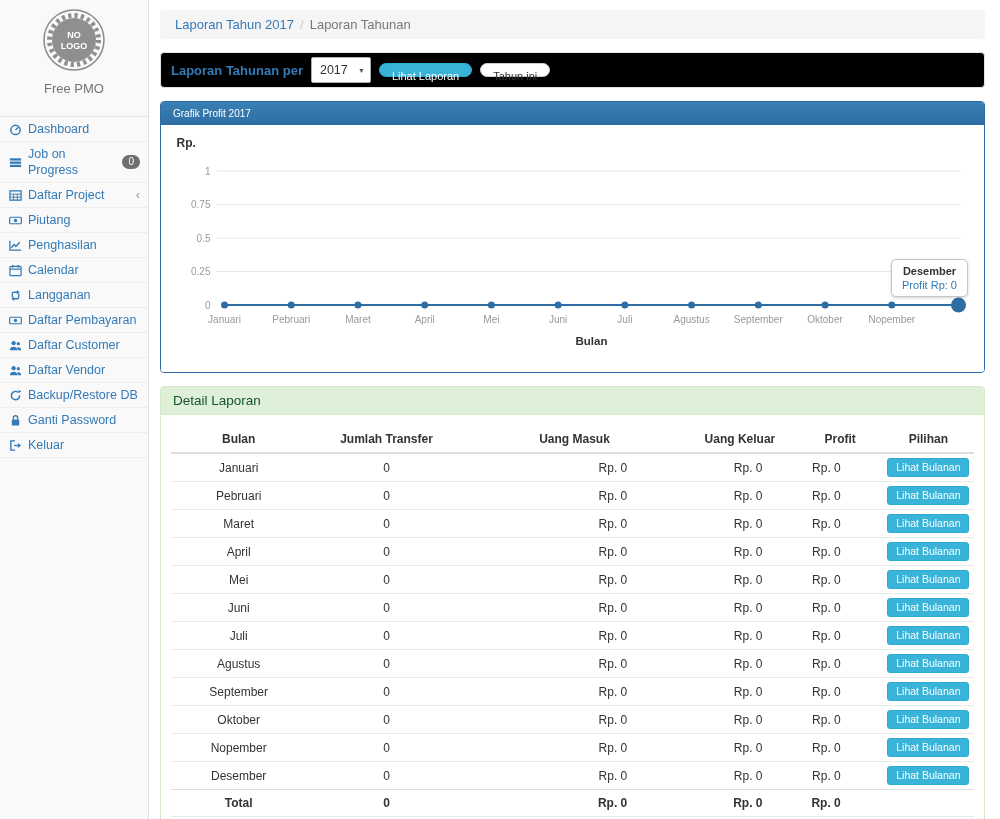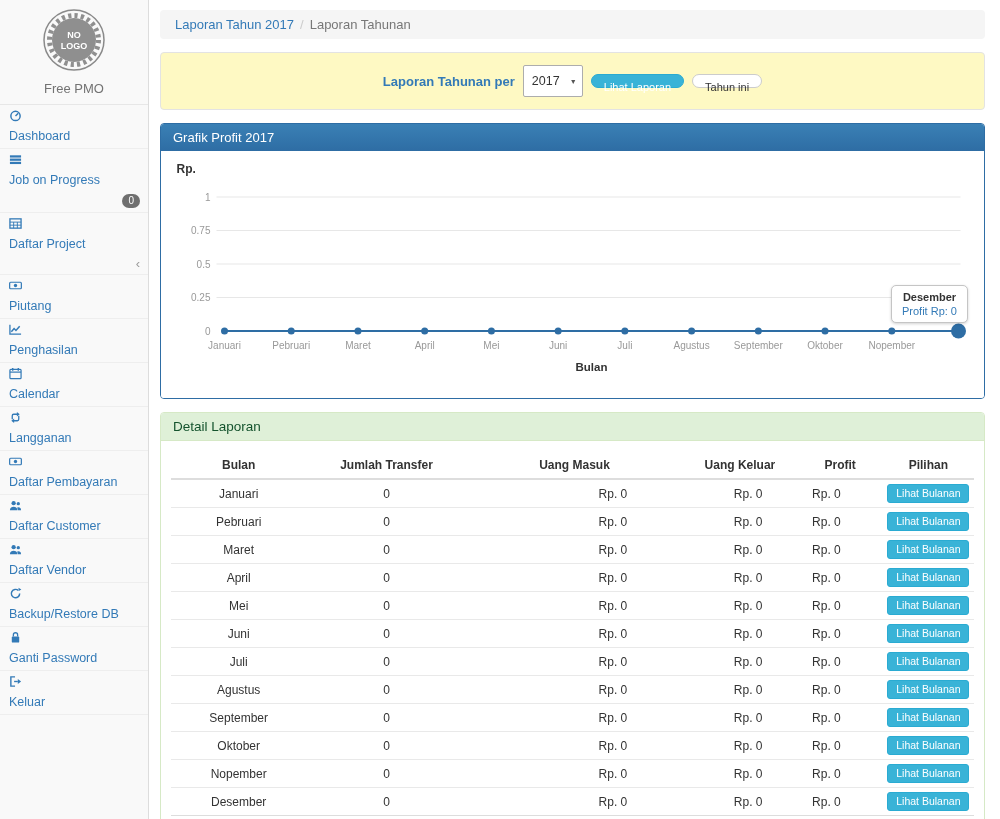--- a/index.html
+++ b/index.html
@@ -9,71 +9,70 @@
     background:#fff; color:#333; font-size:13px;
   }
   .page { display:flex; min-height:783px; }
 
   
   .sidebar {
     width:149px; flex:0 0 149px; background:#f9f9f9;
     border-right:1px solid #ddd;
   }
   .brand {
-    padding:8px 0 8px; text-align:center; border-bottom:1px solid #e7e7e7;
+    padding:8px 0 20px; text-align:center; border-bottom:1px solid #e7e7e7;
   }
   .brand-name { color:#737373; font-size:13px; margin-top:6px; }
   .nav-item {
-    display:flex; gap:6px;
+    display:flex; align-items:center; gap:6px;
     padding:4px 8px 4px 9px; border-bottom:1px solid #eee;
     color:#337ab7; font-size:12.5px; text-decoration:none; cursor:pointer;
     line-height:16px;
-    flex-direction:column;
   }
   .nav-icon { display:inline-flex; width:13px; height:13px; color:#337ab7; flex:0 0 13px; }
   .nav-icon svg { width:13px; height:13px; }
   .nav-badge {
     margin-left:auto; background:#6f6f6f; color:#fff; font-size:10px;
     border-radius:10px; padding:1px 6px; line-height:12px;
   }
   .nav-chevron { margin-left:auto; color:#9a9a9a; font-size:13px; line-height:12px; }
 
   
   .main { flex:1 1 auto; padding:10px 15px 0 11px; }
 
   .breadcrumb {
     background:#f5f5f5; border-radius:4px; padding:7px 15px; font-size:13px;
     color:#777;
   }
   .breadcrumb a { color:#337ab7; text-decoration:none; }
   .breadcrumb .sep { color:#ccc; margin:0 6px; }
 
   .filter-bar {
-    margin-top:13px; background:#fef9c3; border:1px solid #e3e3e3; border-radius:4px;
-    padding:12px 10px; display:flex; align-items:center; gap:8px;justify-content:center;
+    margin-top:13px; background:#000000; border:1px solid #e3e3e3; border-radius:4px;
+    padding:4px 10px; display:flex; align-items:center; gap:8px;
   }
   .filter-label { color:#337ab7; font-weight:bold; font-size:13px; }
   .select {
     background:#fff; border:1px solid #adadad; border-radius:2px;
-    height:32px; width:60px; display:inline-flex; align-items:center;
+    height:26px; width:60px; display:inline-flex; align-items:center;
     justify-content:space-between; padding:0 5px 0 8px; font-size:12.5px; cursor:pointer;
   }
   .select .caret { font-size:7px; color:#555; }
   .btn {
     height:14px; padding:0 12px; font-size:11px; border-radius:7px; cursor:pointer;
     border:1px solid transparent; line-height:24px;
   }
   .btn-info { background:#39b3d7; border-color:#2aabd2; color:#fff; }
   .btn-default { background:#fff; border-color:#ccc; color:#333; }
 
   
   .panel { border-radius:4px; margin-top:13px; }
   .panel-primary { border:1px solid #2e6da4; }
   .panel-primary > .panel-heading {
-    background:linear-gradient(#3a80b5,#2e6da4); color:#fff; font-size:13px;
+    background:linear-gradient(#3a80b5,#2e6da4); color:#fff; font-size:10px;
     padding:6px 12px; border-radius:3px 3px 0 0;
   }
   .panel-success { border:1px solid #d6e9c6; }
   .panel-success > .panel-heading {
     background:#dff0d8; color:#14532d; font-size:13.5px;
     padding:6px 12px; border-bottom:1px solid #d6e9c6; border-radius:3px 3px 0 0;
   }
   .panel-body { background:#fff; padding:8px 10px; border-radius:0 0 3px 3px; }
 
   

